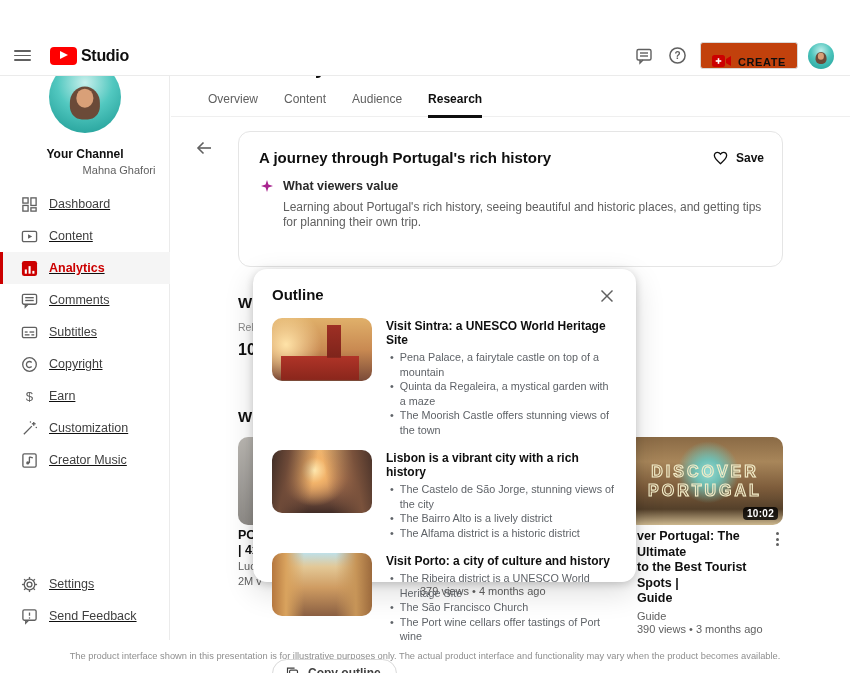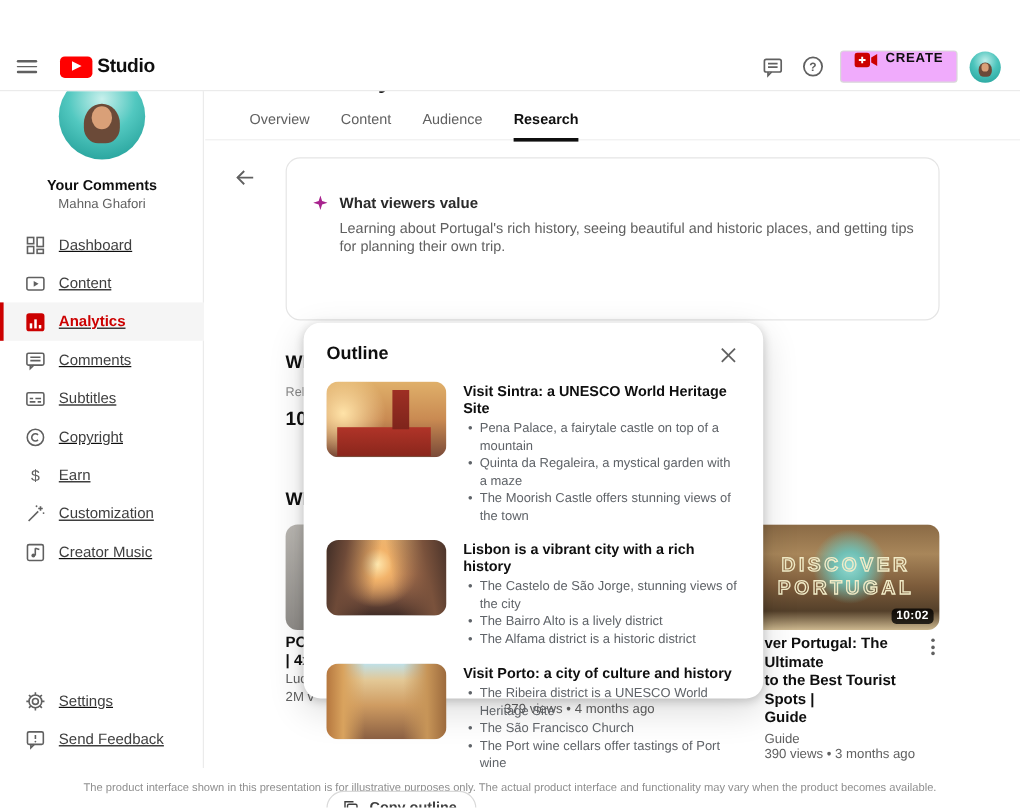--- a/index.html
+++ b/index.html
@@ -13,37 +13,37 @@
   .hamburger { margin-left:14px; width:20px; height:20px; display:flex; flex-direction:column;
     justify-content:center; gap:3px; cursor:pointer; }
   .hamburger span { display:block; width:17px; height:1.8px; background:#606060; border-radius:1px; }
   .logo { display:flex; align-items:center; margin-left:16px; gap:4px; }
   .logo-play { width:27px; height:18px; background:#f00; border-radius:4px; position:relative; }
   .logo-play::after { content:""; position:absolute; left:10px; top:4.5px; border-left:8px solid #fff;
     border-top:4.5px solid transparent; border-bottom:4.5px solid transparent; }
   .logo-text { font-size:16px; font-weight:bold; letter-spacing:-0.3px; color:#0f0f0f; }
   .topbar-right { margin-left:auto; display:flex; align-items:center; gap:10px; margin-right:16px; }
   .icon-btn { width:24px; height:24px; display:flex; align-items:center; justify-content:center; cursor:pointer; }
-  .create-btn { display:flex; align-items:flex-start; gap:6px; border:1px solid #d9d9d9; border-radius:3px;
-    background:#f0abfc; height:27px; padding:0 11px; cursor:pointer; }
+  .create-btn { display:flex; align-items:flex-end; gap:6px; border:1px solid #d9d9d9; border-radius:3px;
+    background:#c2410c; height:27px; padding:0 11px; cursor:pointer; }
   .create-label { font-size:11px; font-weight:bold; letter-spacing:.6px; color:#0f0f0f; }
   .avatar-mini { width:26px; height:26px; border-radius:50%;
     background:radial-gradient(circle at 50% 30%, #bfeeea 0%, #4cc4bc 45%, #1f9e97 100%); position:relative; overflow:hidden; }
   .avatar-mini::after, .avatar-big::after { content:""; position:absolute; left:50%; top:58%; transform:translate(-50%,-50%);
     width:42%; height:46%; background:#6b4a38; border-radius:50% 50% 40% 40%; }
   .avatar-mini::before, .avatar-big::before { content:""; position:absolute; left:50%; top:52%; transform:translate(-50%,-50%);
     width:24%; height:26%; background:#d9a078; border-radius:50%; z-index:1; }
 
   
   .sidebar { position:absolute; left:0; top:40px; width:170px; height:600px; background:#fff;
     border-right:1px solid #ebebeb; z-index:5; }
   .avatar-big { position:absolute; left:49px; top:21px; width:72px; height:72px; border-radius:50%;
     background:radial-gradient(circle at 50% 30%, #c8f0ec 0%, #52c8c0 45%, #189690 100%); overflow:hidden; }
   .ch-name { position:absolute; top:107px; width:170px; text-align:center; font-size:12px; font-weight:bold; }
-  .ch-owner { position:absolute; top:124px; width:170px; text-align:center; font-size:11px; color:#606060; }
+  .ch-owner { position:absolute; top:124px; width:170px; text-align:center; font-size:11px; color:#606060;margin-left:34px; }
   .menu { position:absolute; top:148px; left:0; width:170px; }
   .menu-item { position:relative; height:32px; display:flex; align-items:center; cursor:pointer;text-decoration:underline; }
   .menu-item .mi-icon { width:18px; height:18px; margin-left:20px; display:flex; align-items:center; justify-content:center; color:#606060; }
   .menu-item .mi-label { margin-left:11px; font-size:12.5px; color:#3f3f3f; }
   .menu-item.active { background:#f5f5f5; }
   .menu-item.active::before { content:""; position:absolute; left:0; top:0; width:3px; height:32px; background:#c00; }
   .menu-item.active .mi-label { color:#c00; font-weight:bold; }
   .menu-bottom { position:absolute; top:528px; left:0; width:170px; }
 
   
@@ -180,21 +180,21 @@
           <line x1="3.7" y1="7" x2="9.3" y2="7" stroke="#fff" stroke-width="1.6"></line>
         </svg>
         <span class="create-label">CREATE</span>
       </button>
       <div class="avatar-mini"></div>
     </div>
   </header>
 
   <aside class="sidebar">
     <div class="avatar-big"></div>
-    <div class="ch-name">Your Comments</div>
+    <div class="ch-name">Your Channel</div>
     <div class="ch-owner">Mahna Ghafori</div>
 
     <nav class="menu">
       <div class="menu-item">
         <span class="mi-icon">
           <svg width="17" height="17" viewBox="0 0 18 18" fill="none" stroke="currentColor" stroke-width="1.4">
               <rect x="2" y="2" width="5.5" height="5.5"></rect>
               <rect x="10.5" y="2" width="5.5" height="8"></rect>
               <rect x="2" y="10" width="5.5" height="6"></rect>
               <rect x="10.5" y="12.5" width="5.5" height="3.5"></rect>
@@ -329,20 +329,29 @@
   </div>
 
   <div class="back-arrow">
     <svg width="18" height="18" viewBox="0 0 18 18" fill="none" stroke="#606060" stroke-width="1.6">
         <line x1="16" y1="9" x2="3" y2="9"></line>
         <path d="M8.5 3.5 L3 9 L8.5 14.5"></path>
       </svg>
   </div>
 
   <section class="idea-card">
+    <div class="idea-head">
+      <div class="idea-title">A journey through Portugal's rich history</div>
+      <div class="save-btn">
+        <svg width="17" height="17" viewBox="0 0 18 18" fill="none" stroke="#0f0f0f" stroke-width="1.4">
+          <path d="M9 15.5 C5 12 2.5 9.6 2.5 6.9 C2.5 5 4 3.5 5.8 3.5 C7.1 3.5 8.2 4.2 9 5.4 C9.8 4.2 10.9 3.5 12.2 3.5 C14 3.5 15.5 5 15.5 6.9 C15.5 9.6 13 12 9 15.5 Z"></path>
+        </svg>
+        <span class="save-label">Save</span>
+      </div>
+    </div>
     <div class="insight">
       <span class="sparkle">
         <svg width="12" height="12" viewBox="0 0 16 16">
             <path d="M8 0 L9.9 6.1 L16 8 L9.9 9.9 L8 16 L6.1 9.9 L0 8 L6.1 6.1 Z" fill="#a8238e"></path>
           </svg>
       </span>
       <div class="insight-label">What viewers value</div>
       <div class="insight-text">Learning about Portugal's rich history, seeing beautiful and historic places, and getting tips for planning their own trip.</div>
     </div>
   </section>

